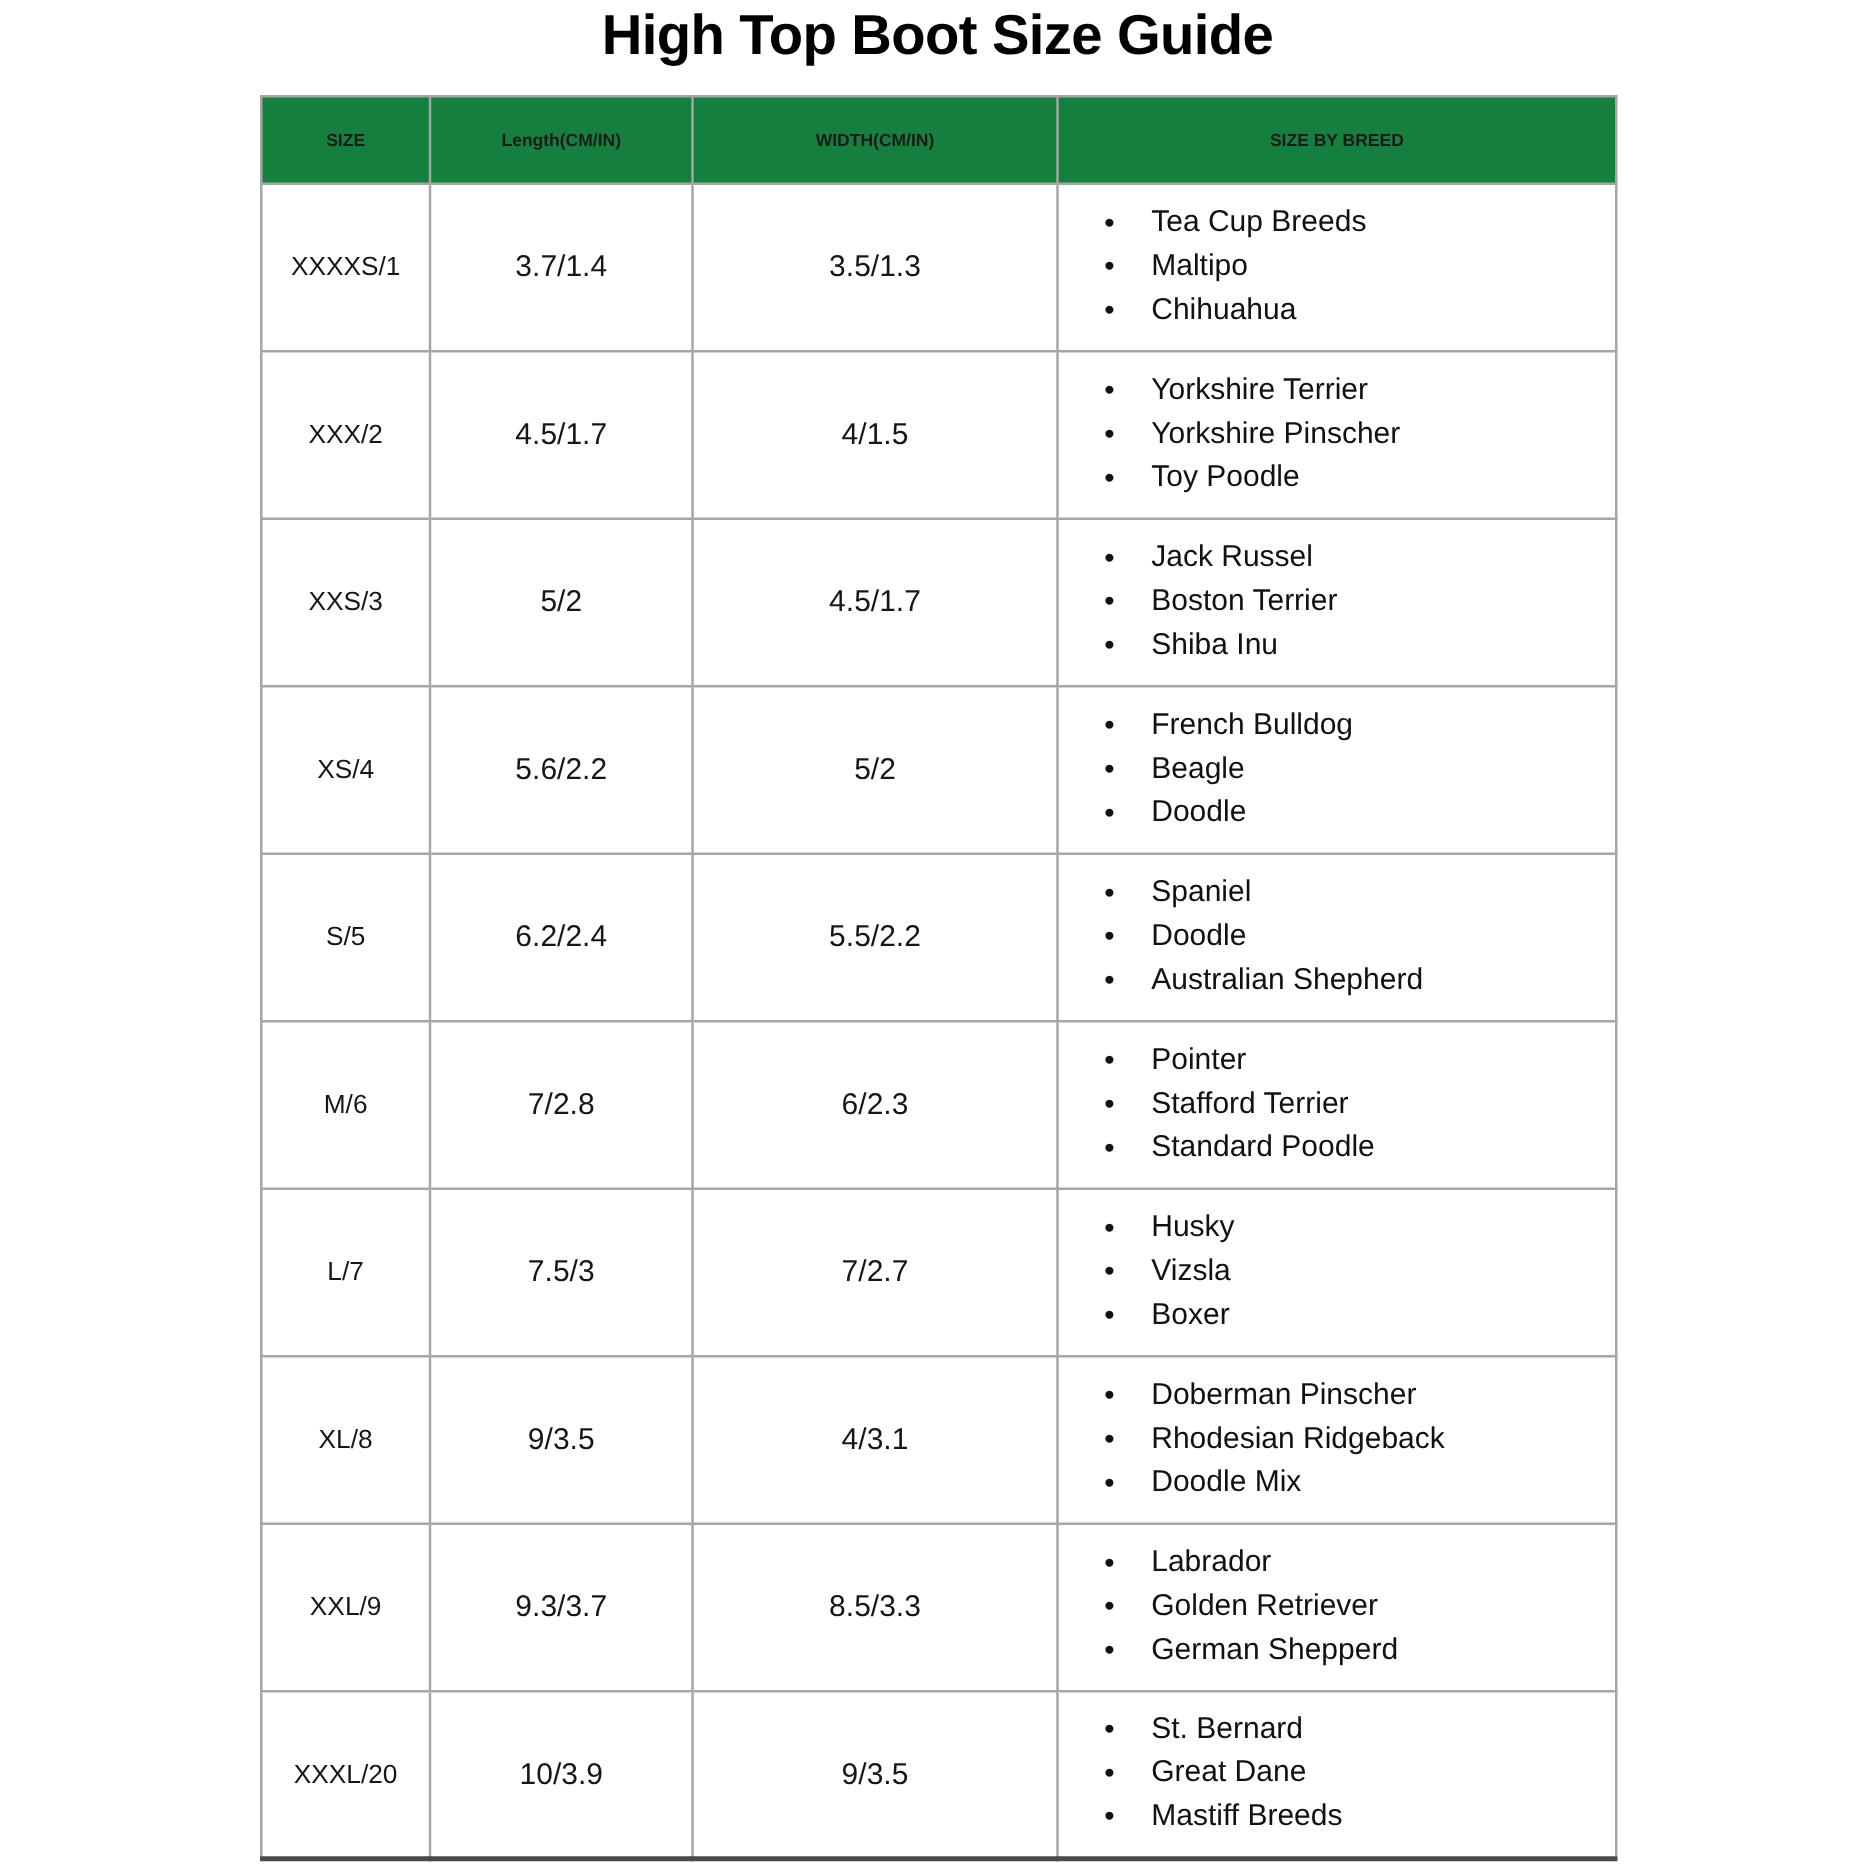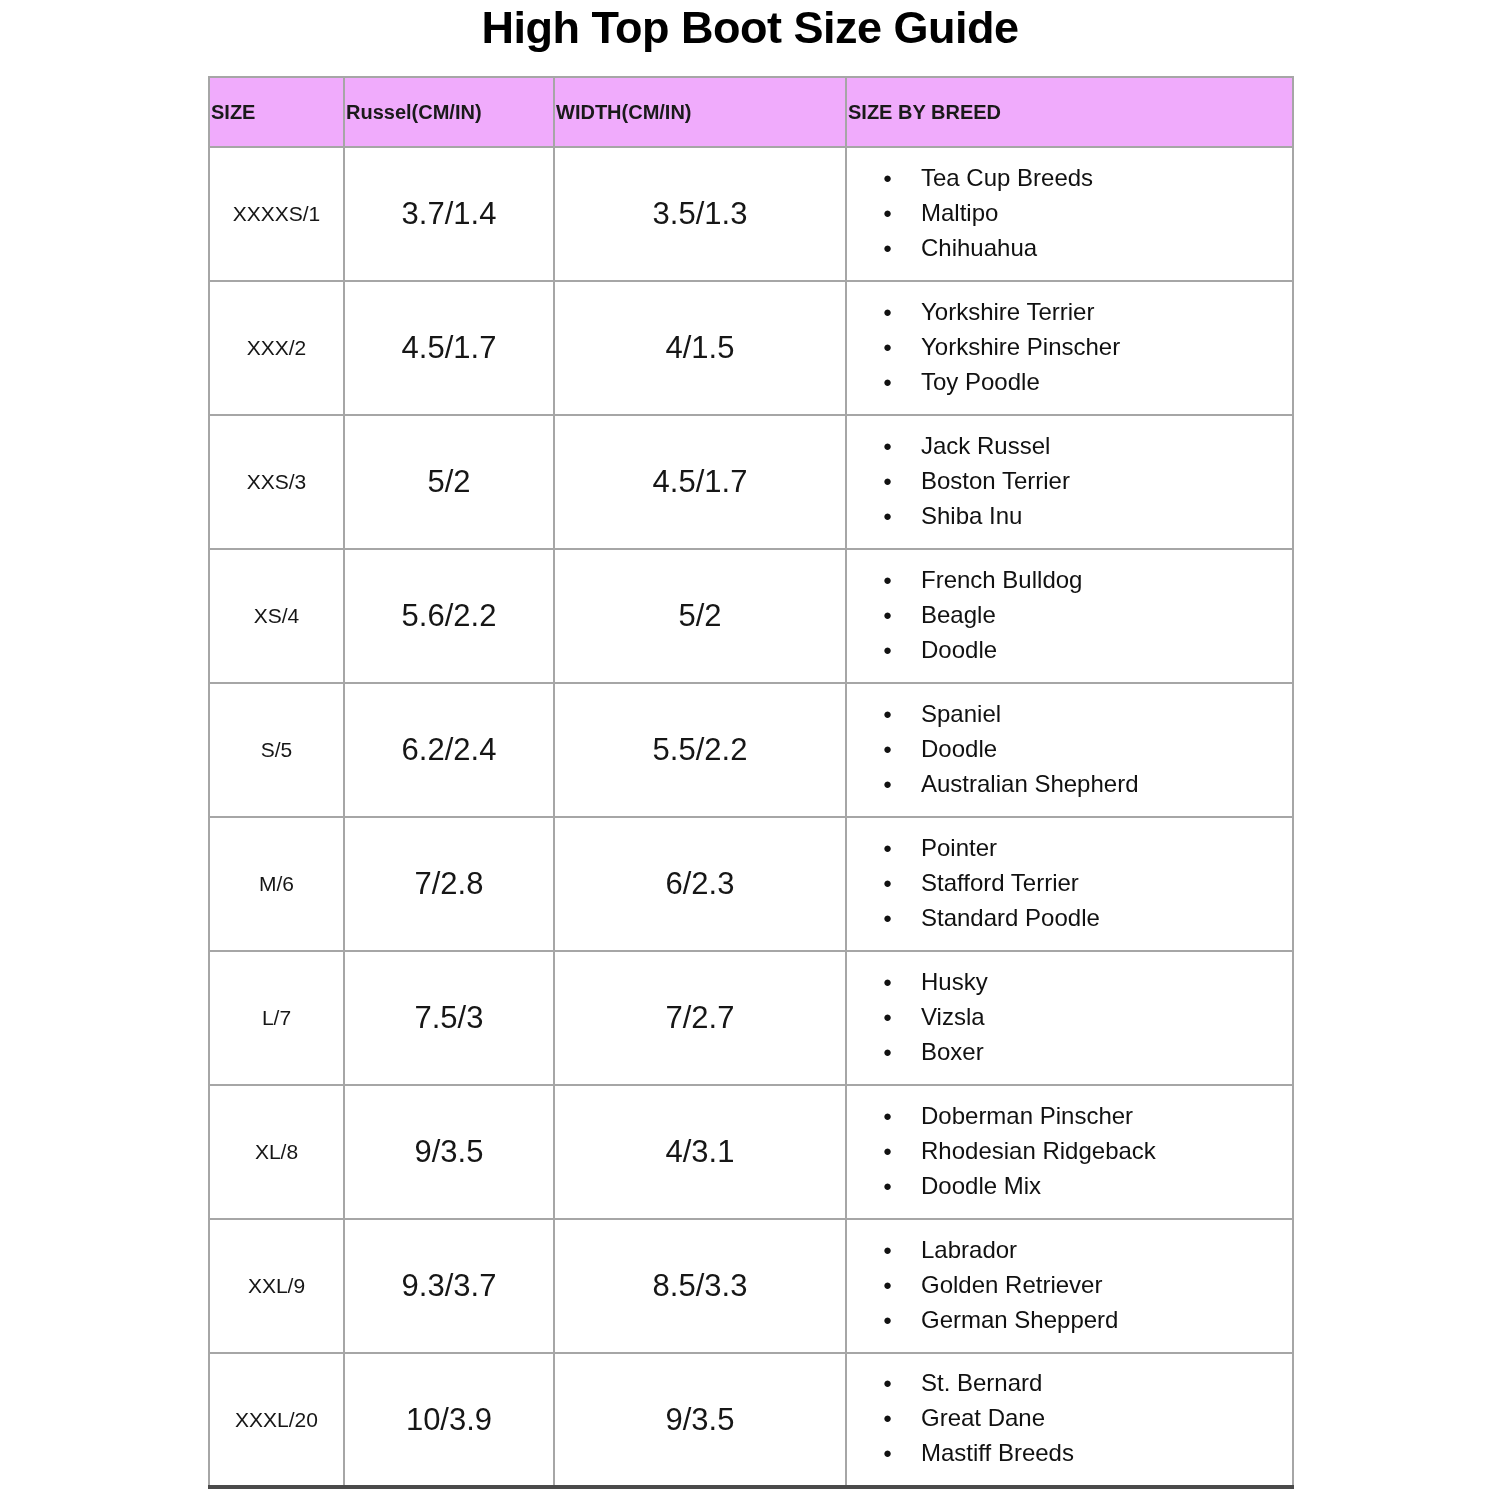--- a/index.html
+++ b/index.html
@@ -41,36 +41,36 @@
   col.c-size   { width: 135px; }
   col.c-length { width: 210px; }
   col.c-width  { width: 292px; }
   col.c-breed  { width: 447px; }
   th, td {
     border: 2px solid #a6a6a6;
     vertical-align: middle;
   }
   thead tr { height: 70px; }
   thead th {
-    background: #f0abfc;
-    font-size: 20px;
+    background: #15803d;
+    font-size: 14px;
     font-weight: bold;
     color: #1a1a1a;
-    text-align: left;
+    text-align: center;
   }
   tbody tr { height: 134px; }
   td.size-cell {
     text-align: center;
     font-size: 21px;
     color: #161616;
     margin-top: 47px;
   }
   td.num-cell {
     text-align: center;
-    font-size: 31px;
+    font-size: 24px;
     color: #161616;
   }
   td.breed-cell { padding: 4px 10px 8px 28px; }
   ul.breed-list {
     list-style: none;
     margin: 0;
     padding: 0;
     font-size: 24px;
     line-height: 35px;
     color: #111111;
@@ -96,21 +96,21 @@
   <table class="size-guide">
     <colgroup>
       <col class="c-size">
         <col class="c-length">
         <col class="c-width">
         <col class="c-breed">
     </colgroup>
     <thead>
       <tr>
         <th>SIZE</th>
-        <th>Russel(CM/IN)</th>
+        <th>Length(CM/IN)</th>
         <th>WIDTH(CM/IN)</th>
         <th>SIZE BY BREED</th>
       </tr>
     </thead>
     <tbody>
       <tr>
         <td class="size-cell">XXXXS/1</td>
         <td class="num-cell">3.7/1.4</td>
         <td class="num-cell">3.5/1.3</td>
         <td class="breed-cell">

